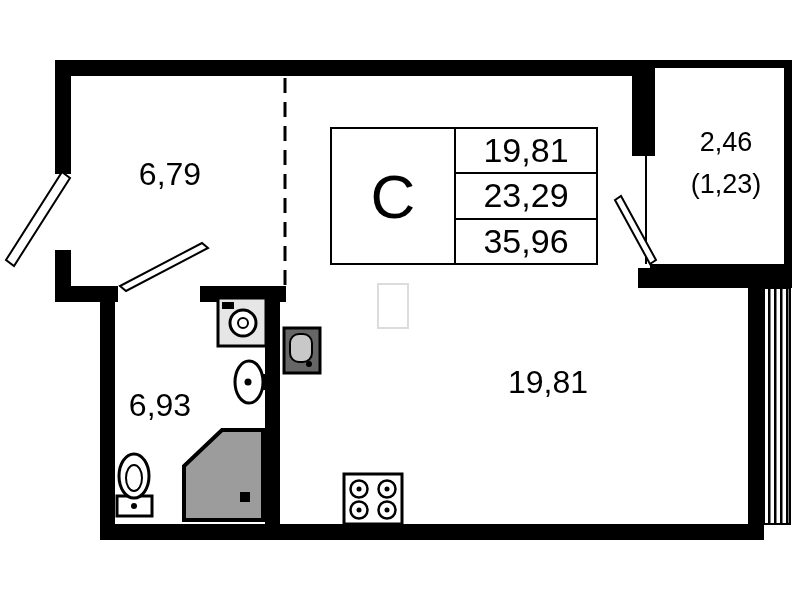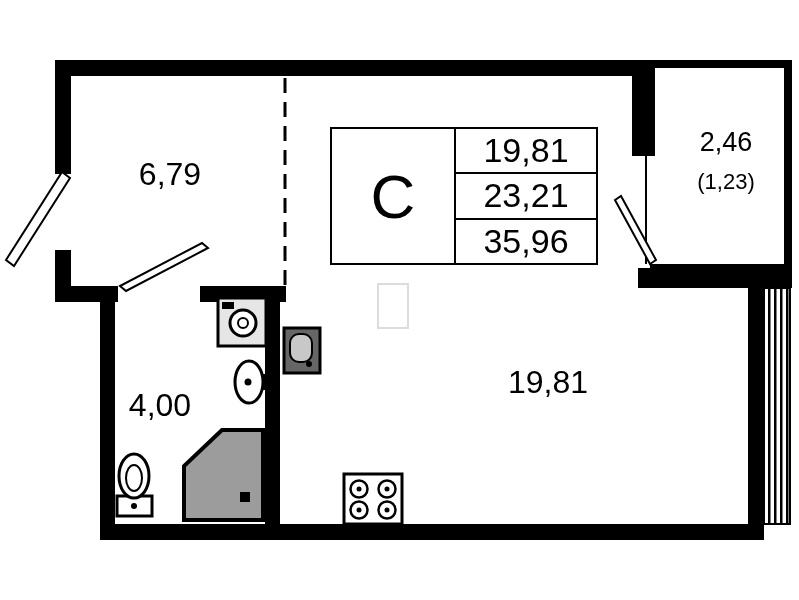--- a/index.html
+++ b/index.html
@@ -11,21 +11,21 @@
     color:#000;
     overflow:hidden;
   }
   .plan svg { position:absolute; left:0; top:0; }
 
   .label { position:absolute; text-align:center; white-space:nowrap; line-height:1; }
   .label-hallway  { left:115px; top:158px; width:110px; font-size:32px; }
   .label-bathroom { left:105px; top:389px; width:110px; font-size:32px; }
   .label-living   { left:483px; top:366px; width:130px; font-size:32px; }
   .label-balcony  { left:670px; top:129px; width:112px; font-size:27px; }
-  .label-balcony2 { left:668px; top:171px; width:116px; font-size:22px; }
+  .label-balcony2 { left:668px; top:171px; width:116px; font-size:27px; }
 
   .title-block {
     position:absolute; left:330px; top:127px;
     width:268px; height:138px;
     border:2px solid #000; background:#fff;
     display:flex; box-sizing:border-box;
   }
   .tb-type {
     width:122px; border-right:2px solid #000;
     display:flex; align-items:center; justify-content:center;
@@ -116,27 +116,27 @@
       <circle cx="359" cy="489" r="2.5" fill="#000"></circle>
       <circle cx="387" cy="489" r="2.5" fill="#000"></circle>
       <circle cx="359" cy="510" r="2.5" fill="#000"></circle>
       <circle cx="387" cy="510" r="2.5" fill="#000"></circle>
     </g>
 
     <rect x="378" y="284" width="30" height="44" fill="none" stroke="#dcdcdc" stroke-width="2"></rect>
   </svg>
 
   <div class="label label-hallway">6,79</div>
-  <div class="label label-bathroom">4,00</div>
+  <div class="label label-bathroom">6,93</div>
   <div class="label label-living">19,81</div>
   <div class="label label-balcony">2,46</div>
   <div class="label label-balcony2">(1,23)</div>
 
   <div class="title-block">
     <div class="tb-type">С</div>
     <div class="tb-rows">
       <div class="tb-row">19,81</div>
-      <div class="tb-row">23,21</div>
+      <div class="tb-row">23,29</div>
       <div class="tb-row">35,96</div>
     </div>
   </div>
 
 </div>
 
 </body></html>

